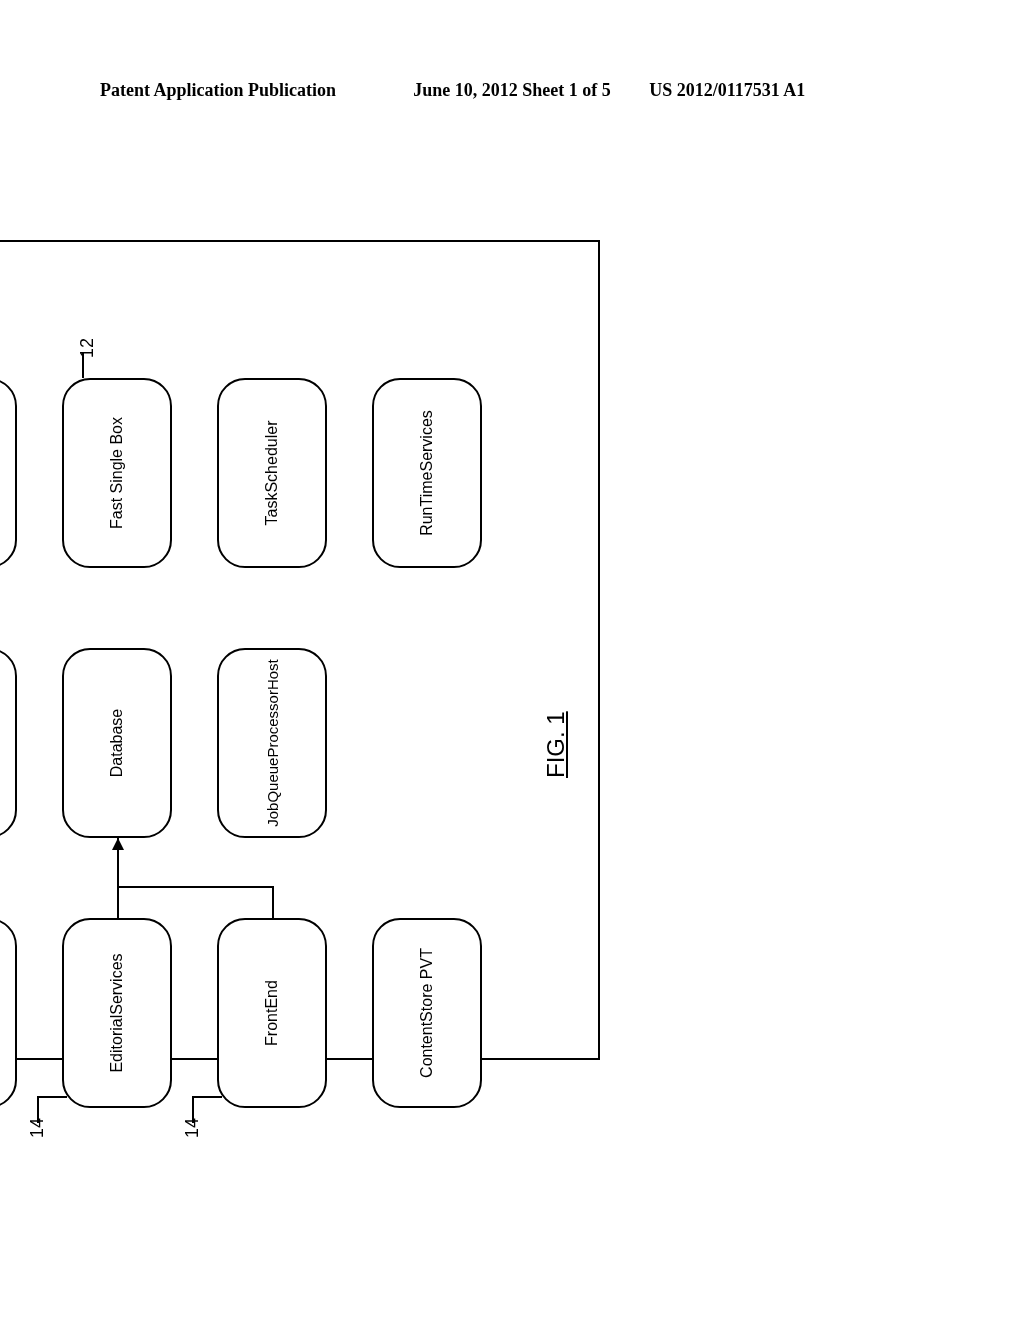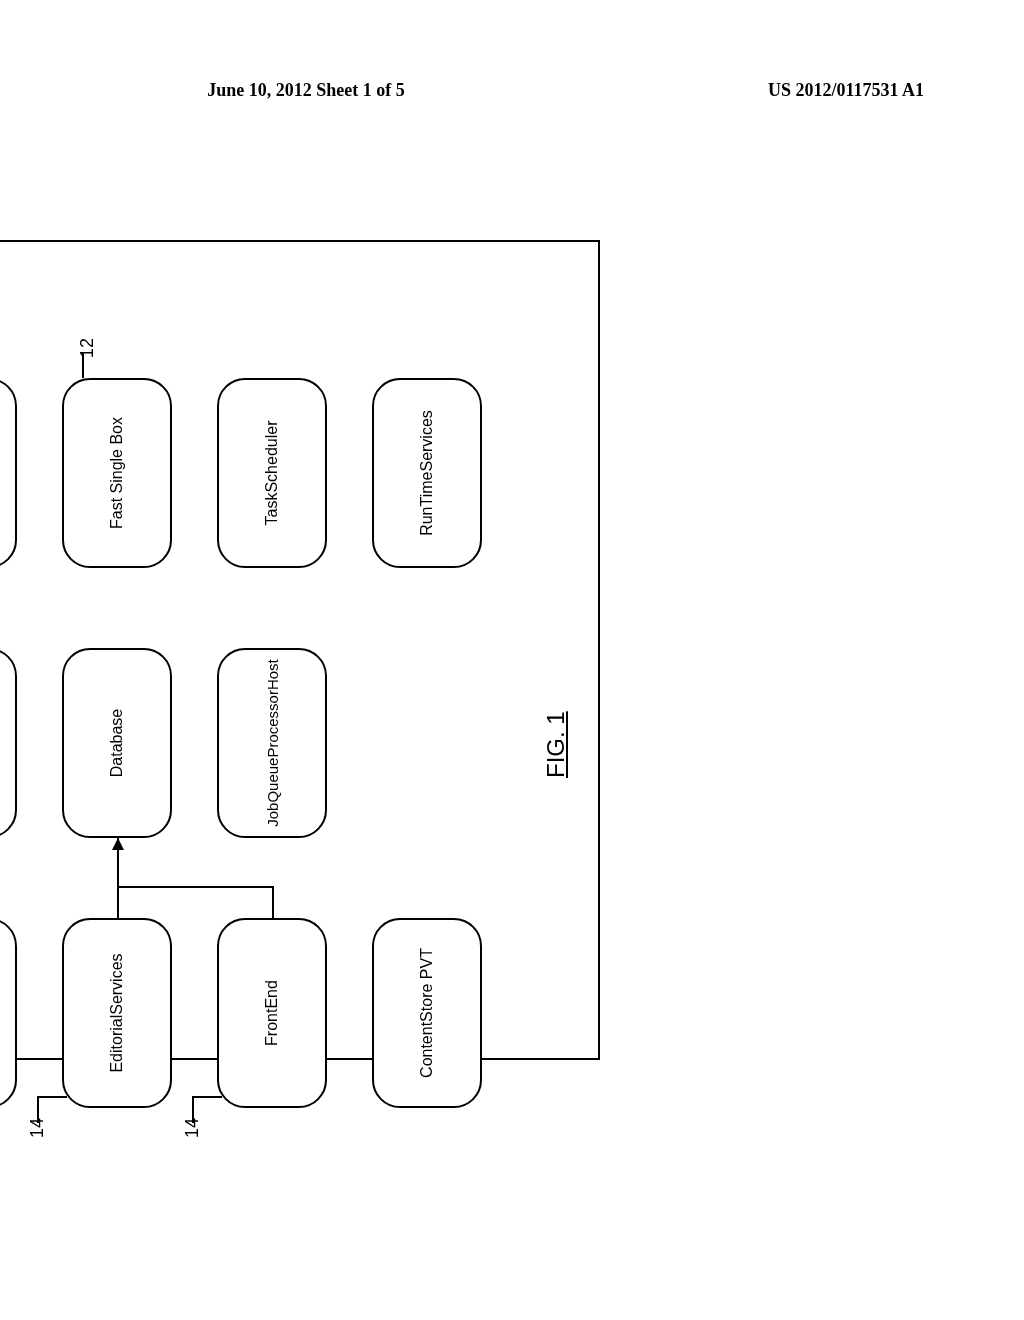--- a/index.html
+++ b/index.html
@@ -16,21 +16,21 @@
       left: 0;
       right: 0;
       padding: 0 100px;
       display: flex;
       justify-content: space-between;
       font-size: 18px;
       font-weight: bold;
     }
     .header-left { flex: 1; }
     .header-center { flex: 1; text-align: center; }
-    .header-right { flex: 1; text-align: right; }
+    .header-right { flex: 1; }
     
     .diagram-container {
       position: absolute;
       top: 240px;
       left: 140px;
       width: 640px;
       height: 820px;
       transform: rotate(-90deg);
       transform-origin: center center;
     }
@@ -120,20 +120,21 @@
     .l14a-v { top: 75px; left: -40px; width: 2px; height: 30px; }
     
     
     .l14b-h { top: 230px; left: -65px; width: 25px; height: 2px; }
     .l14b-v { top: 230px; left: -40px; width: 2px; height: 30px; }
   </style>
 </head>
 <body>
 
 <div class="header">
+  <span class="header-left">Patent Application Publication</span>
   <span class="header-center">June 10, 2012  Sheet 1 of 5</span>
   <span class="header-right">US 2012/0117531 A1</span>
 </div>
 
 <div class="diagram-container">
   <div class="outer-box">
 
     <div class="component c-imageresizer">
       
     </div>

